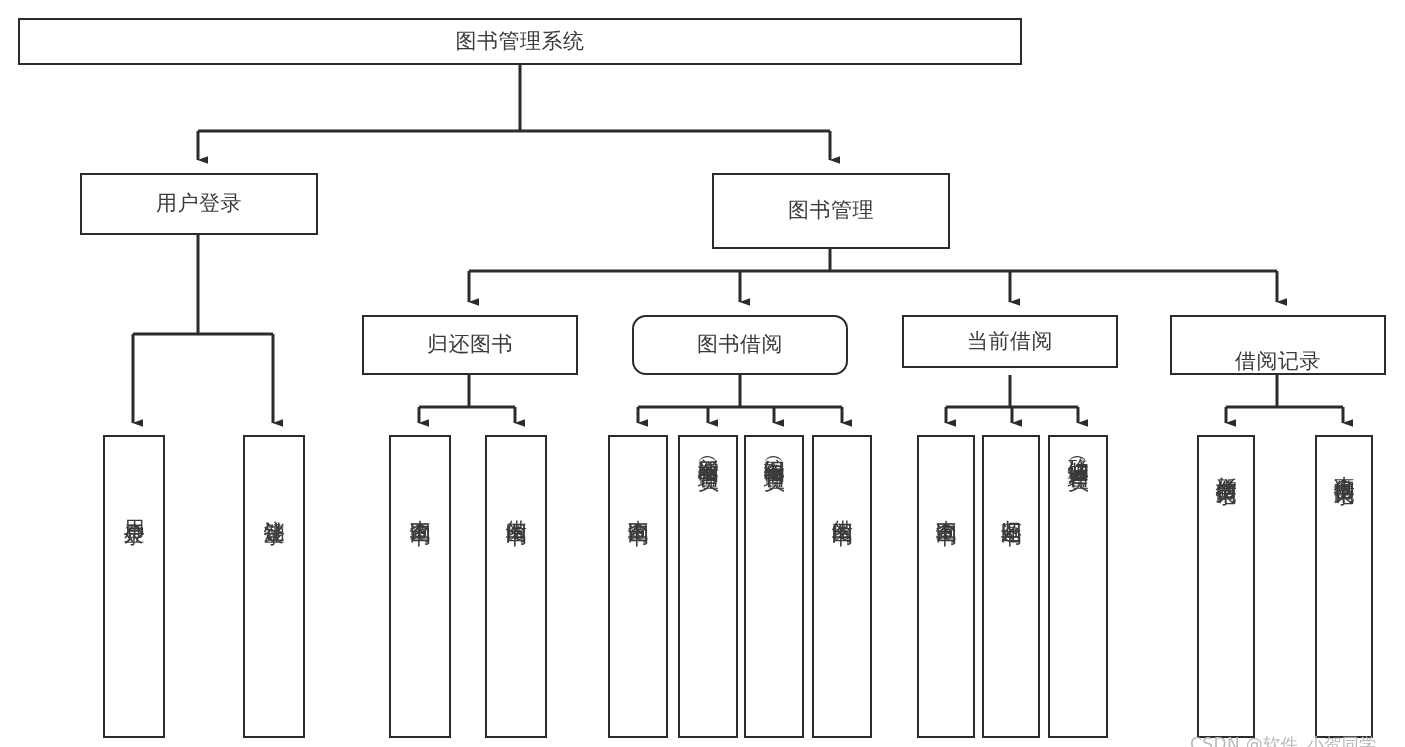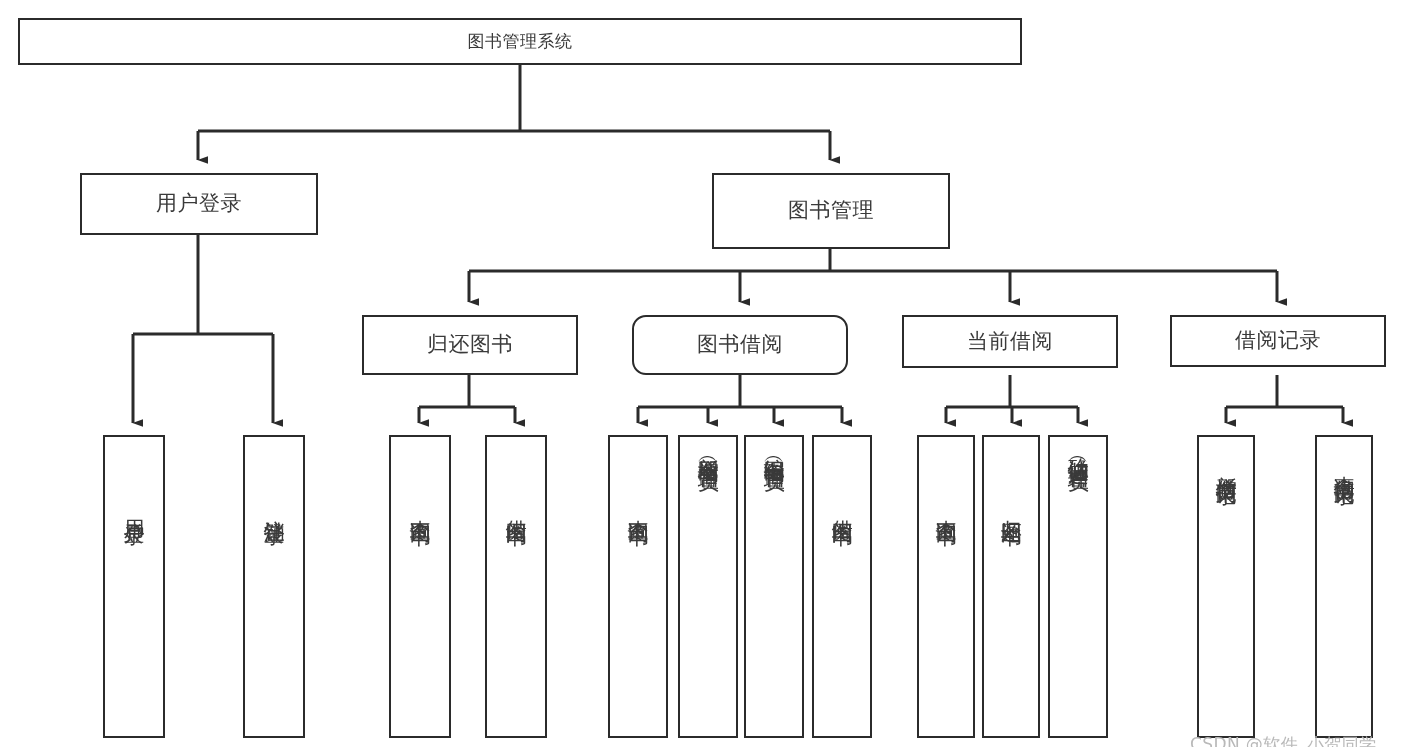--- a/index.html
+++ b/index.html
@@ -43,21 +43,21 @@
     letter-spacing: 0.5px;
     text-align: center;
     white-space: pre-wrap;
   }
   
   .node.horiz .node-label {
     font-size: 21px;
     writing-mode: horizontal-tb;
   }
   .node.root .node-label {
-    font-size: 17px;
+    font-size: 21px;
   }
   
   .node.leaf {
     align-items: flex-start;
     justify-content: center;
     padding-top: 6px;
   }
   .node.leaf .node-label {
     writing-mode: vertical-rl;
     text-orientation: upright;
@@ -151,21 +151,21 @@
   </div>
 
   <div class="node horiz" style="left:632px; top:315px; width:216px; height:60px;border-radius:14px;">
     <span class="node-label">图书借阅</span>
   </div>
 
   <div class="node horiz" style="left:902px; top:315px; width:216px; height:53px;">
     <span class="node-label">当前借阅</span>
   </div>
 
-  <div class="node horiz" style="left:1170px; top:315px; width:216px; height:52px;">
+  <div class="node horiz" style="left:1170px; top:315px; width:216px; height:60px;align-items:flex-end;">
     <span class="node-label">借阅记录</span>
   </div>
 
   <div class="node leaf" style="left:103px; top:435px; width:62px; height:303px; padding-top:66px;">
     <span class="node-label">用户登录</span>
   </div>
 
   <div class="node leaf" style="left:243px; top:435px; width:62px; height:303px; padding-top:66px;">
     <span class="node-label">注销登录</span>
   </div>

